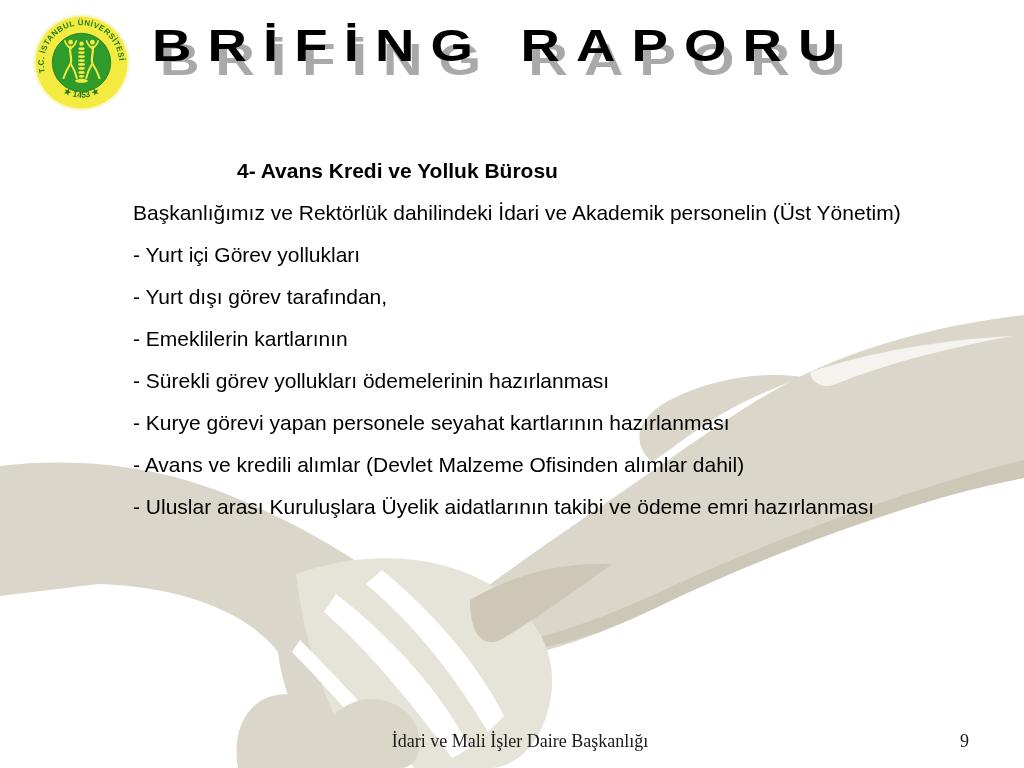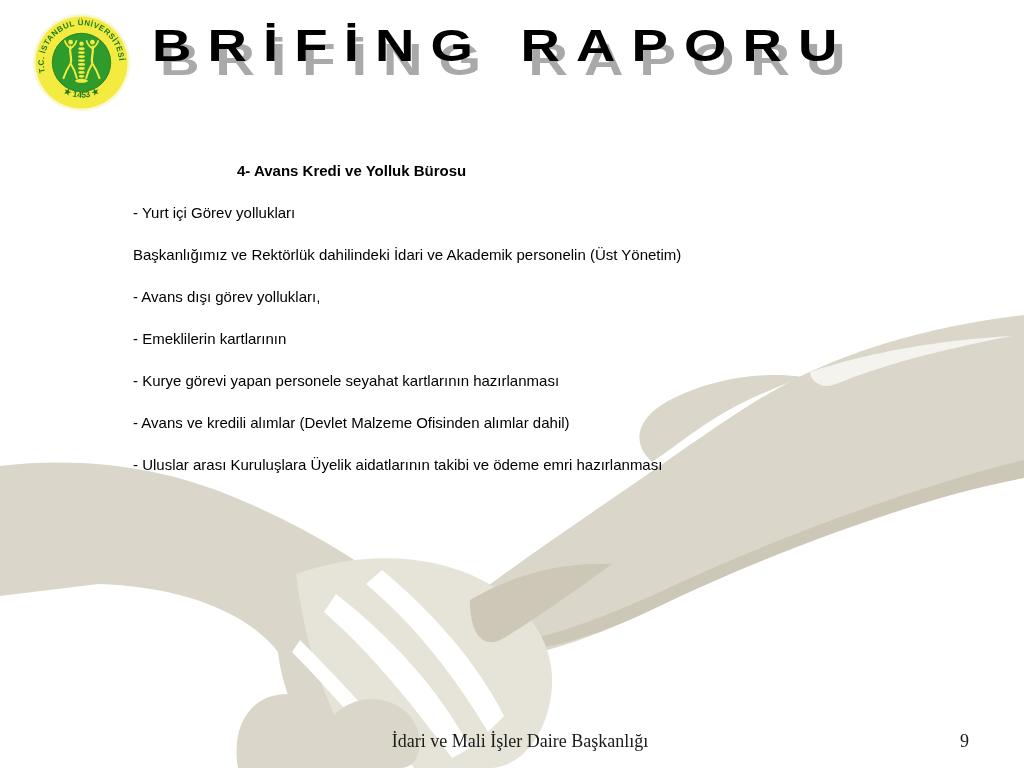--- a/index.html
+++ b/index.html
@@ -13,21 +13,21 @@
   .title-text{
     position:absolute;white-space:nowrap;font-weight:bold;font-size:44px;
     line-height:44px;letter-spacing:13px;transform:scaleX(1.24);
     transform-origin:0 0;font-family:"Liberation Sans",sans-serif;
   }
   #title-shadow{left:8px;top:14px;color:#a9a9a9;}
   #title-main{left:0;top:0;color:#000000;}
   
   #body-text{
     position:absolute;left:133px;top:158px;width:862px;color:#000;
-    font-size:15px;line-height:26px;z-index:3;
+    font-size:21px;line-height:26px;z-index:3;
   }
   #body-text p{margin:0 0 16px 0;}
   #body-text p.heading{font-weight:bold;padding-left:104px;}
   
   #footer-title{
     position:absolute;left:0;right:0;top:731px;text-align:center;
     font-family:"Liberation Serif",serif;font-size:18px;color:#1a1a1a;z-index:3;padding-left:16px;
   }
   #page-number{
     position:absolute;right:55px;top:731px;font-family:"Liberation Serif",serif;
@@ -119,24 +119,25 @@
     </g>
   </svg>
 
   <div id="title-wrap">
     <span id="title-shadow" class="title-text" aria-hidden="true">BRİFİNG RAPORU</span>
     <span id="title-main" class="title-text">BRİFİNG RAPORU</span>
   </div>
 
   <div id="body-text">
     <p class="heading">4- Avans Kredi ve Yolluk Bürosu</p>
+    <p>Başkanlığımız ve Rektörlük dahilindeki İdari ve Akademik personelin (Üst Yönetim)</p>
     <p>- Yurt içi Görev yollukları</p>
-    <p>Başkanlığımız ve Rektörlük dahilindeki İdari ve Akademik personelin (Üst Yönetim)</p>
-    <p>- Avans dışı görev yollukları,</p>
+    <p>- Yurt dışı görev tarafından,</p>
     <p>- Emeklilerin kartlarının</p>
+    <p>- Sürekli görev yollukları ödemelerinin hazırlanması</p>
     <p>- Kurye görevi yapan personele seyahat kartlarının hazırlanması</p>
     <p>- Avans ve kredili alımlar (Devlet Malzeme Ofisinden alımlar dahil)</p>
     <p>- Uluslar arası Kuruluşlara Üyelik aidatlarının takibi ve ödeme emri hazırlanması</p>
   </div>
 
   <div id="footer-title">İdari ve Mali İşler Daire Başkanlığı</div>
   <div id="page-number">9</div>
 
 </div>
 

